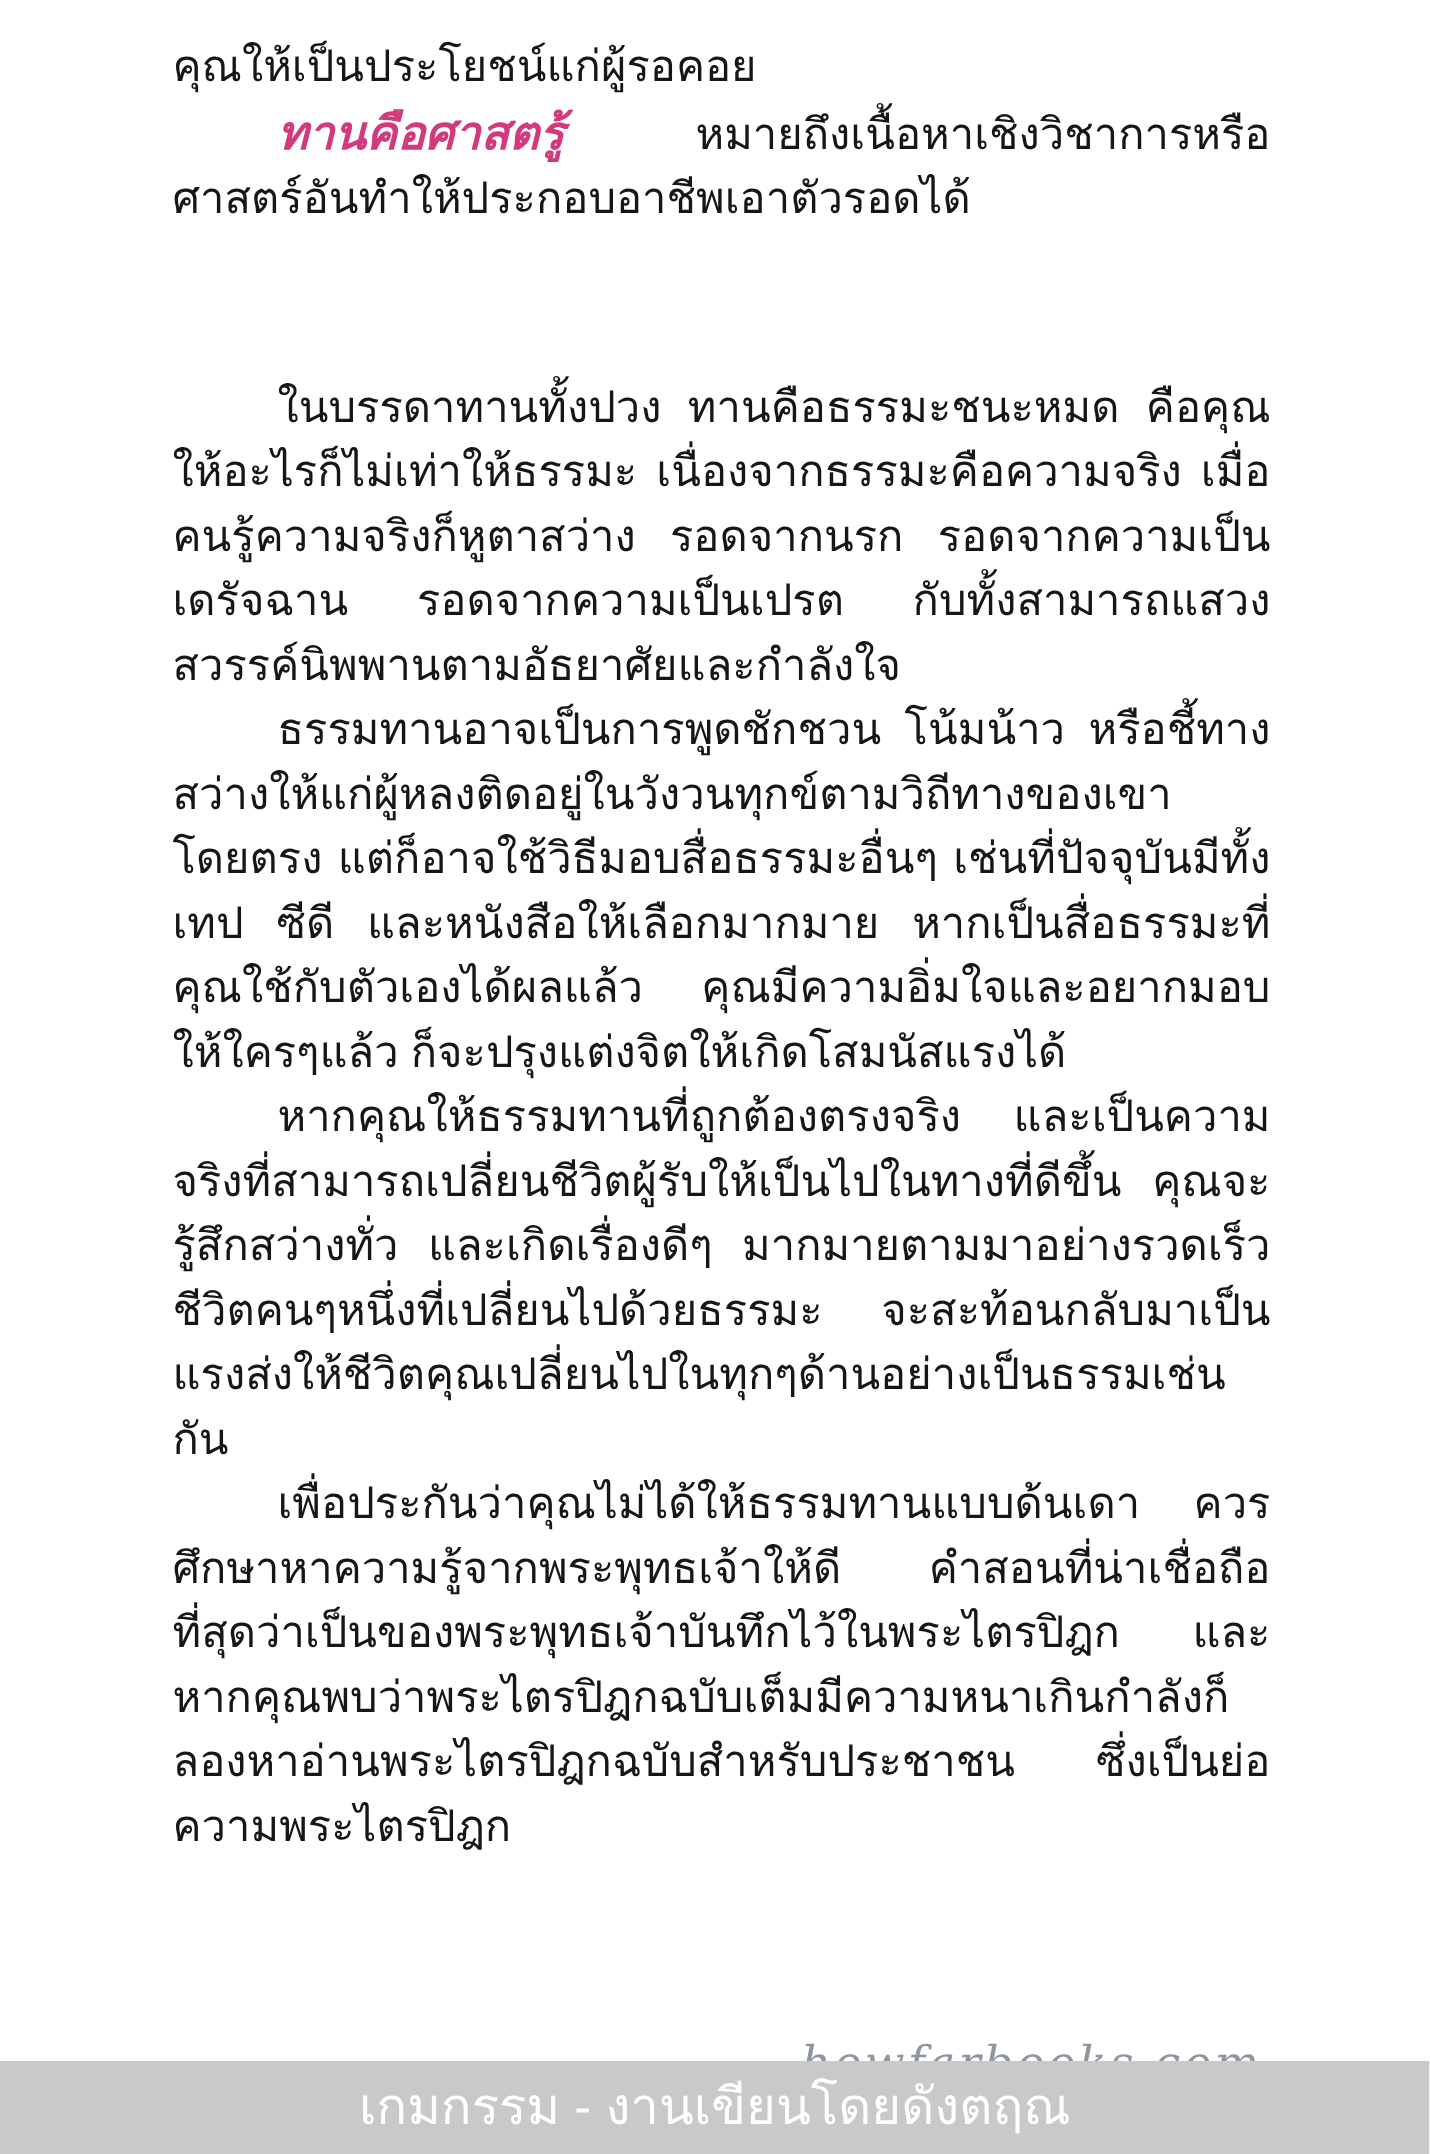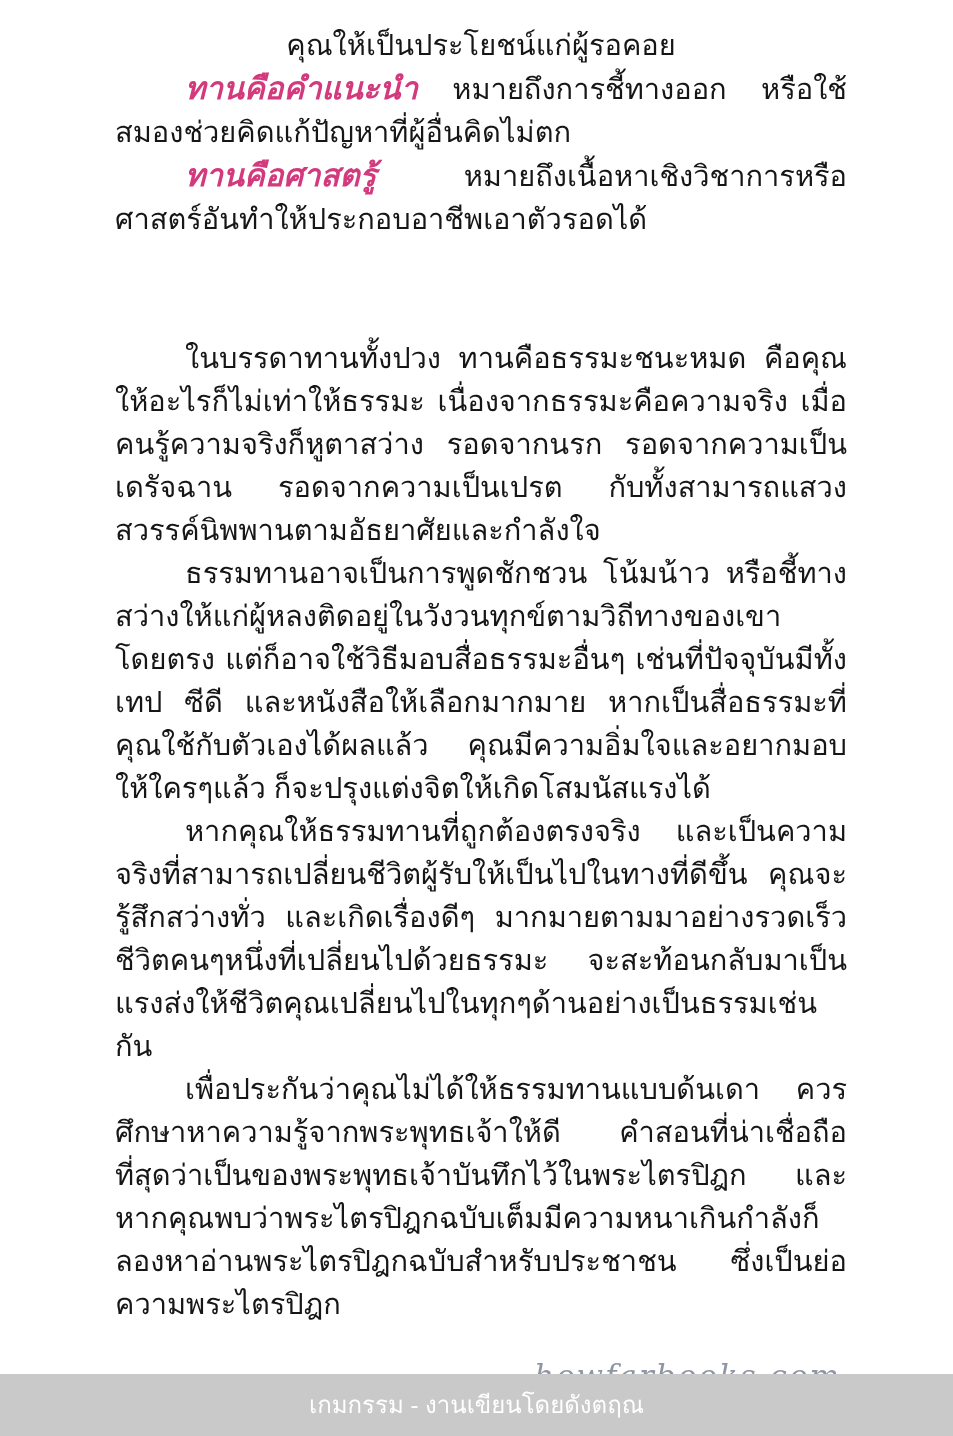--- a/index.html
+++ b/index.html
@@ -22,21 +22,21 @@
     top: 24px;
     left: 115px;
     width: 732px;
     font-size: 29px;
     line-height: 43px;
     text-align: justify;
   }
   .content p { margin: 0; }
   .intro-line {
     text-indent: 0;
-    text-align: center;
+    text-align: left;
   }
   .def-para {
     margin-top: 26px;
     text-indent: 70px;
   }
   .term {
     color: #d23a7d;
     font-weight: bold;
     font-style: italic;
     font-size: 31px;
@@ -66,34 +66,33 @@
     bottom: 0;
     width: 100%;
     height: 62px;
     background: #c9c9c9;
     display: flex;
     align-items: center;
     justify-content: center;
   }
   .footer-title {
     color: #ffffff;
-    font-size: 24px;
+    font-size: 34px;
     line-height: 1;
   }
 </style>
 </head>
 <body>
 
 <div class="page">
 
   <div class="content">
 
     <p class="intro-line">คุณให้เป็นประโยชน์แก่ผู้รอคอย</p>
 
-    <p class="def-para"><span class="term">ทานคือคำแนะนำ</span><span> หมายถึงการชี้ทางออก หรือใช้สมองช่วยคิดแก้ปัญหาที่ผู้อื่นคิดไม่ตก</span></p>
 
     <p class="def-para"><span class="term">ทานคือศาสตรู้</span><span> หมายถึงเนื้อหาเชิงวิชาการหรือศาสตร์อันทำให้ประกอบอาชีพเอาตัวรอดได้</span></p>
 
 
     <div class="body-block">
       <p class="para first">ในบรรดาทานทั้งปวง ทานคือธรรมะชนะหมด คือคุณให้อะไรก็ไม่เท่าให้ธรรมะ เนื่องจากธรรมะคือความจริง เมื่อคนรู้ความจริงก็หูตาสว่าง รอดจากนรก รอดจากความเป็นเดรัจฉาน รอดจากความเป็นเปรต กับทั้งสามารถแสวงสวรรค์นิพพานตามอัธยาศัยและกำลังใจ</p>
       <p class="para">ธรรมทานอาจเป็นการพูดชักชวน โน้มน้าว หรือชี้ทางสว่างให้แก่ผู้หลงติดอยู่ในวังวนทุกข์ตามวิถีทางของเขาโดยตรง แต่ก็อาจใช้วิธีมอบสื่อธรรมะอื่นๆ เช่นที่ปัจจุบันมีทั้งเทป ซีดี และหนังสือให้เลือกมากมาย หากเป็นสื่อธรรมะที่คุณใช้กับตัวเองได้ผลแล้ว คุณมีความอิ่มใจและอยากมอบให้ใครๆแล้ว ก็จะปรุงแต่งจิตให้เกิดโสมนัสแรงได้</p>
       <p class="para">หากคุณให้ธรรมทานที่ถูกต้องตรงจริง และเป็นความจริงที่สามารถเปลี่ยนชีวิตผู้รับให้เป็นไปในทางที่ดีขึ้น คุณจะรู้สึกสว่างทั่ว และเกิดเรื่องดีๆ มากมายตามมาอย่างรวดเร็ว ชีวิตคนๆหนึ่งที่เปลี่ยนไปด้วยธรรมะ จะสะท้อนกลับมาเป็นแรงส่งให้ชีวิตคุณเปลี่ยนไปในทุกๆด้านอย่างเป็นธรรมเช่นกัน</p>
       <p class="para">เพื่อประกันว่าคุณไม่ได้ให้ธรรมทานแบบด้นเดา ควรศึกษาหาความรู้จากพระพุทธเจ้าให้ดี คำสอนที่น่าเชื่อถือที่สุดว่าเป็นของพระพุทธเจ้าบันทึกไว้ในพระไตรปิฎก และหากคุณพบว่าพระไตรปิฎกฉบับเต็มมีความหนาเกินกำลังก็ลองหาอ่านพระไตรปิฎกฉบับสำหรับประชาชน ซึ่งเป็นย่อความพระไตรปิฎก</p>
     </div>

